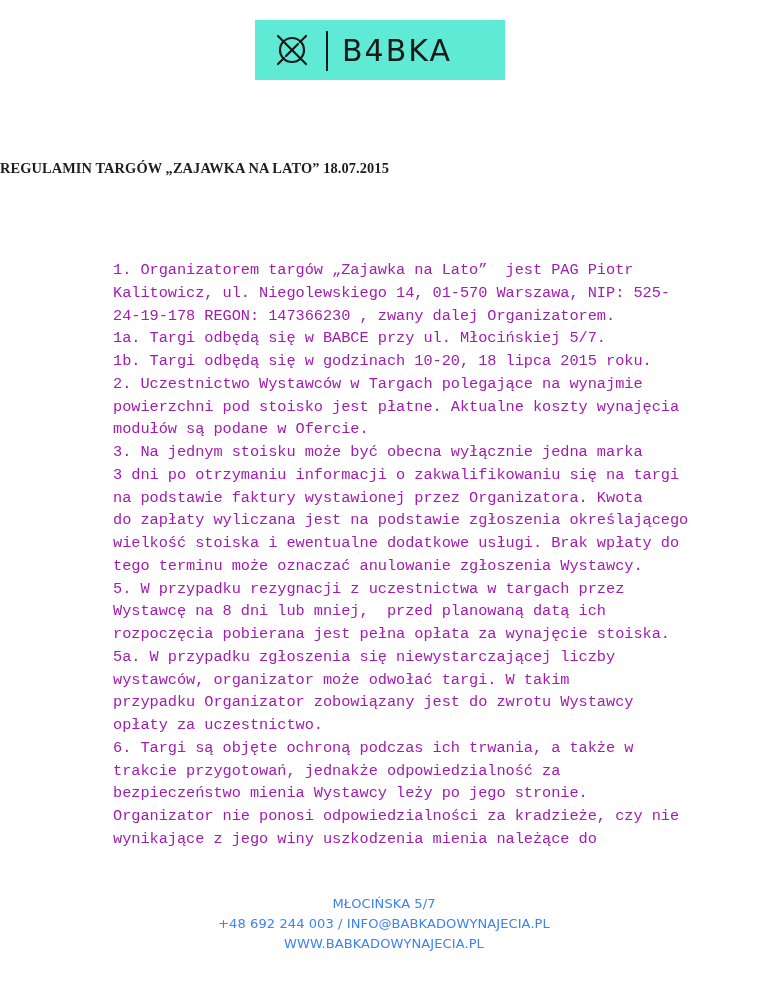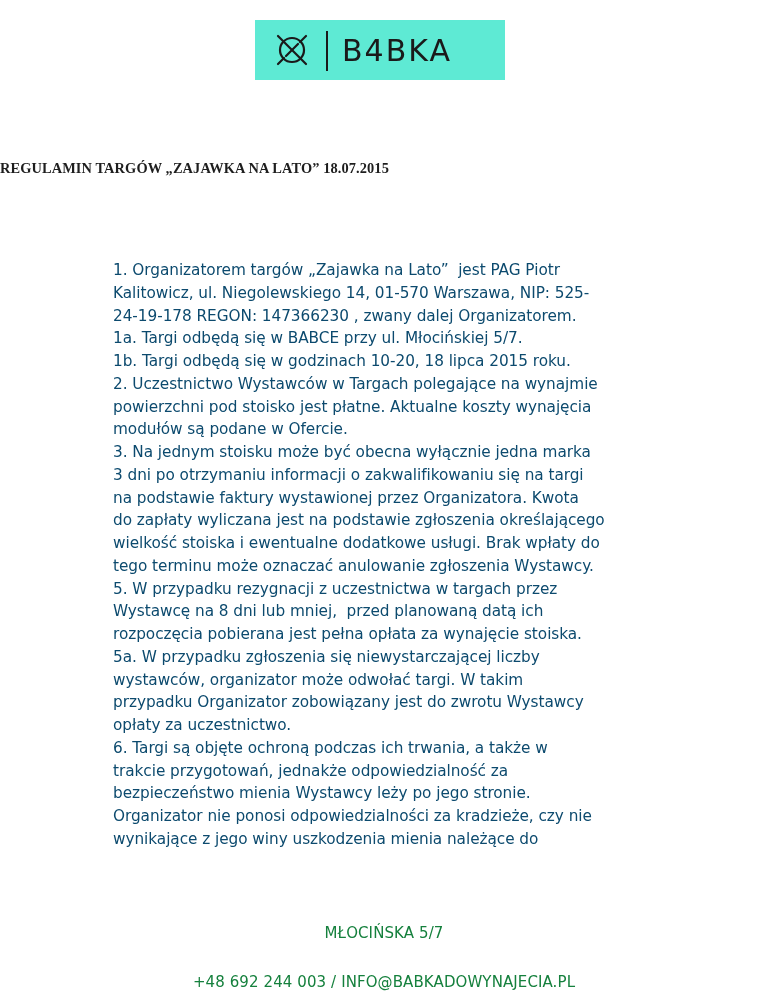--- a/index.html
+++ b/index.html
@@ -5,24 +5,24 @@
   html, body { margin: 0; padding: 0; background: #ffffff; }
   body { width: 768px; height: 994px; position: relative; overflow: hidden;
          font-family: "DejaVu Sans", "Liberation Sans", sans-serif; color: #2b2b2b; }
   .logo-box { position: absolute; left: 255px; top: 20px; width: 250px; height: 60px;
               background: #5eead4; display: flex; align-items: center; justify-content: center; }
   .logo-box svg { display: block; }
   .title { position: absolute; left: 0; top: 160px; width: 660px; text-align: left;
            font-family: Liberation Serif, serif; font-weight: bold; font-size: 14.4px;
            color: #1e1e1e; letter-spacing: 0.1px; }
   .body { position: absolute; left: 113px; top: 259px; width: 560px; }
-  .line { font-size: 15.3px; line-height: 22.75px; white-space: pre; color: #0c4a6e;
-          letter-spacing: -0.05px; }
+  .line { font-size: 15.3px; line-height: 22.75px; white-space: pre; color: #a21caf;
+          letter-spacing: -0.05px; font-family: Liberation Mono, monospace; }
   .footer { position: absolute; left: 0; top: 894px; width: 768px; text-align: center; }
-  .footer .fline { font-size: 15px; line-height: 20px; color: #15803d; letter-spacing: 0.1px; margin-top: 29px; }
+  .footer .fline { font-size: 13px; line-height: 20px; color: #3b82f6; letter-spacing: 0.1px; }
 </style>
 </head>
 <body>
 
 <div class="logo-box">
   <svg width="220" height="50" viewBox="0 0 220 50">
     <g stroke="#1a1a1a" stroke-width="2.2" fill="none" stroke-linecap="round">
       <circle cx="22" cy="25" r="12"></circle>
       <line x1="8" y1="11" x2="36" y2="39"></line>
       <line x1="8" y1="39" x2="14" y2="33"></line>

